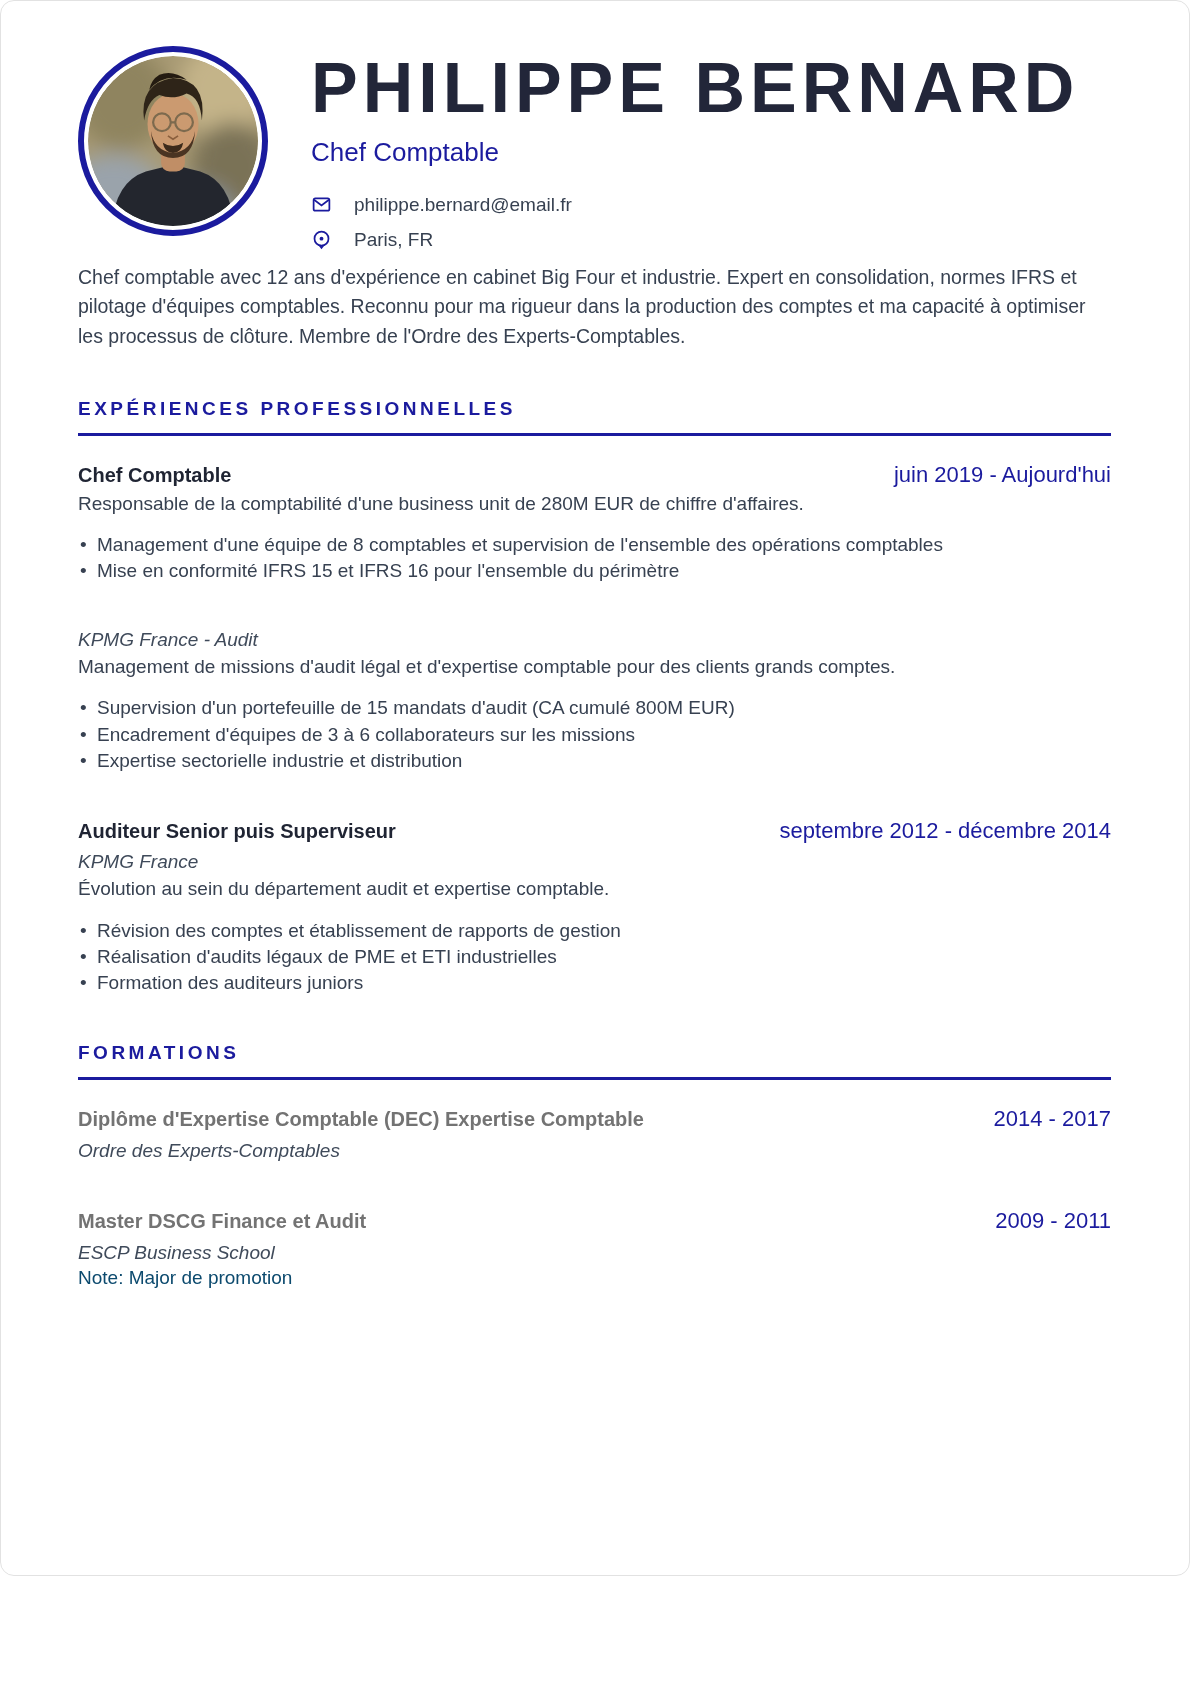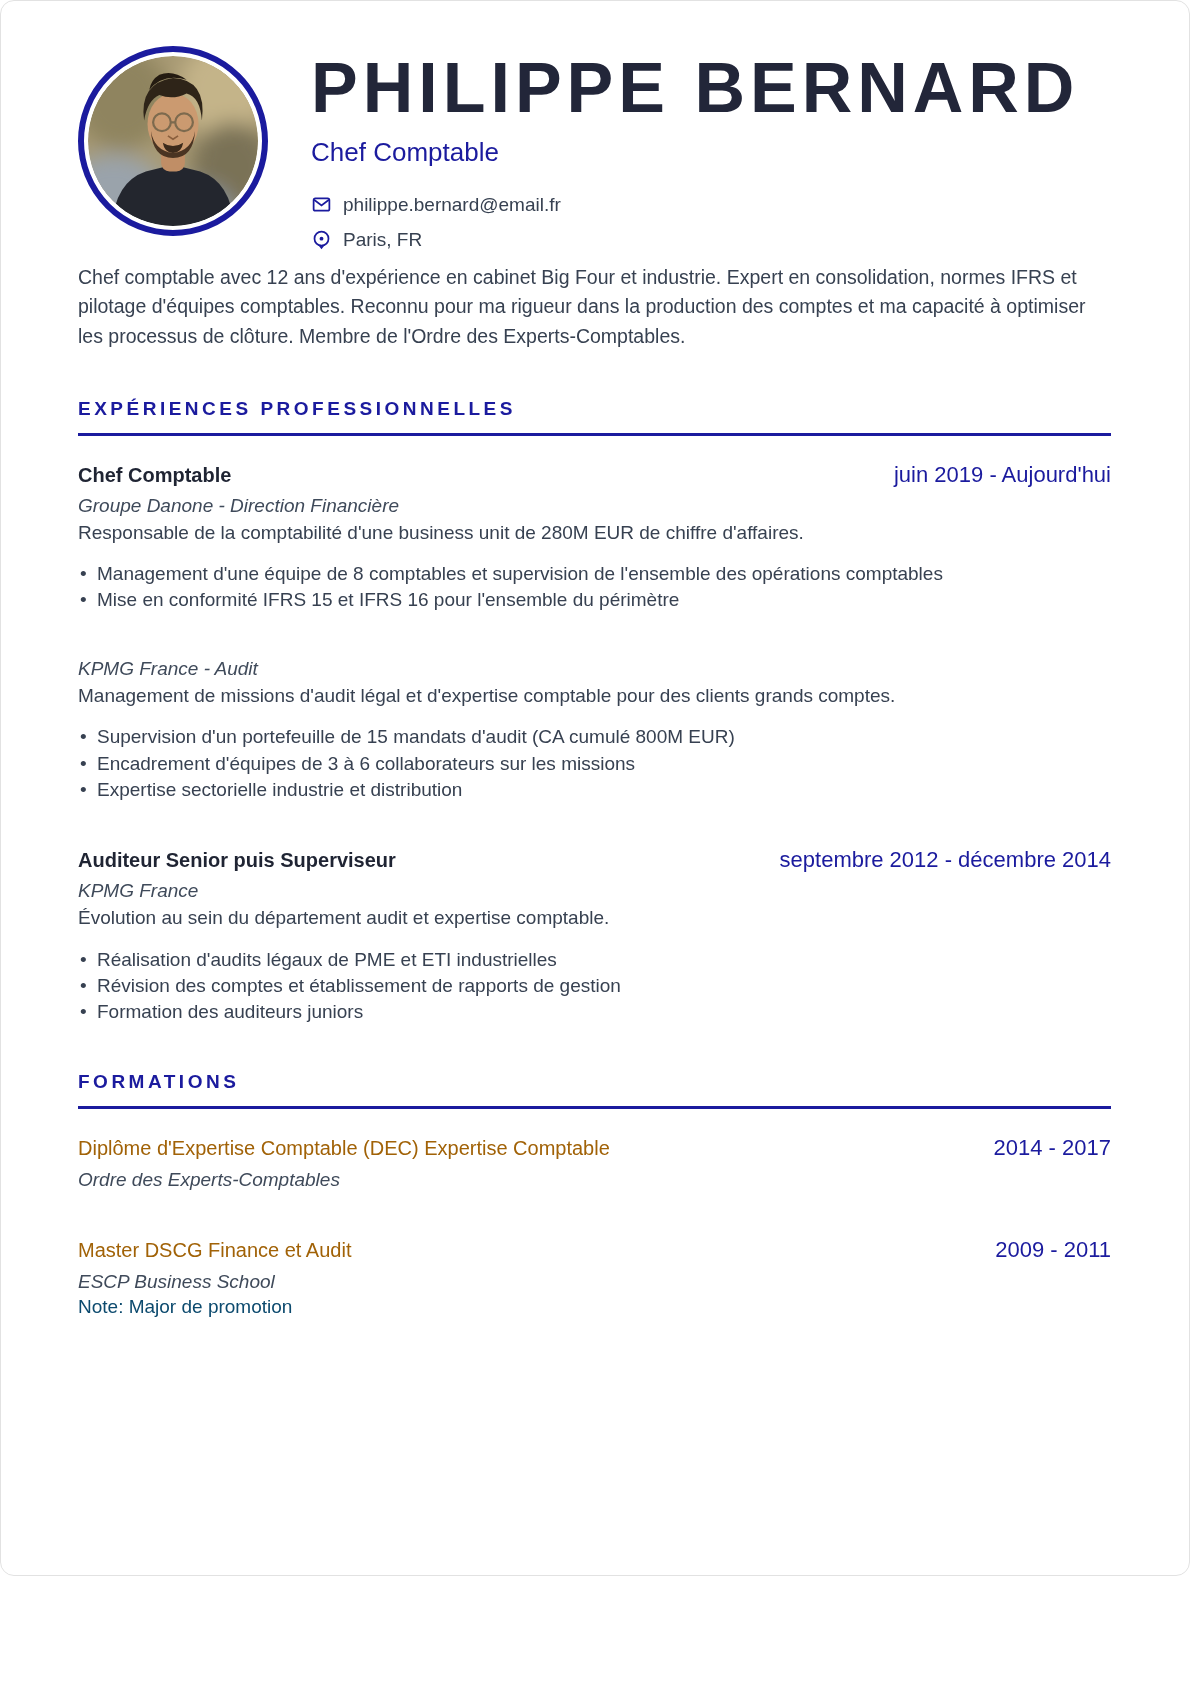--- a/index.html
+++ b/index.html
@@ -42,21 +42,21 @@
     color: #222639;
     white-space: nowrap;
   }
   .job-title-sub {
     margin-top: 12px;
     font-size: 26px;
     font-weight: 500;
     color: #1b1b9e;
   }
   .contacts { margin-top: 26px; display: flex; flex-direction: column; gap: 13px; }
-  .contact-row { display: flex; align-items: center; gap: 11px; font-size: 19px; color: #374151; }
+  .contact-row { display: flex; align-items: center; gap: 22px; font-size: 19px; color: #374151; }
   .contact-row .cicon { width: 21px; height: 21px; flex: 0 0 auto; display: inline-flex; }
   .contact-row .cicon svg { width: 100%; height: 100%; stroke: #1b1b9e; fill: none; stroke-width: 2; }
 
   
   .summary {
     margin-top: 12px;
     font-size: 19.5px;
     line-height: 1.52;
     color: #374151;
     max-width: 1035px;
@@ -93,21 +93,21 @@
   }
   ul.bullets li::before {
     content: "•";
     position: absolute;
     left: 2px;
     color: #374151;
   }
 
   .edu { margin-bottom: 46px; }
   .edu-head { display: flex; justify-content: space-between; align-items: baseline; gap: 20px; }
-  .edu-head h3 { font-size: 20px; font-weight: 400; color: #a16207; }
+  .edu-head h3 { font-size: 20px; font-weight: 700; color: #737373; }
   .school { margin-top: 8px; font-size: 19px; font-style: italic; color: #3f4a5a; }
   .edu-note { margin-top: 3px; font-size: 19px; font-weight: 500; color: #0c4a6e; }
 </style>
 </head>
 <body>
 
 <div class="page">
 
   <header class="header">
     <div class="photo-ring">
@@ -182,21 +182,20 @@
   <p class="summary">Chef comptable avec 12 ans d'expérience en cabinet Big Four et industrie. Expert en consolidation, normes IFRS et pilotage d'équipes comptables. Reconnu pour ma rigueur dans la production des comptes et ma capacité à optimiser les processus de clôture. Membre de l'Ordre des Experts-Comptables.</p>
 
   <h2 class="section-heading">EXPÉRIENCES PROFESSIONNELLES</h2>
   <div class="section-body">
 
     <article class="job">
       <div class="job-head">
         <h3>Chef Comptable</h3>
         <span class="dates">juin 2019 - Aujourd'hui</span>
       </div>
-      <div class="company">Groupe Danone - Direction Financière</div>
       <p class="desc">Responsable de la comptabilité d'une business unit de 280M EUR de chiffre d'affaires.</p>
       <ul class="bullets">
         <li>Management d'une équipe de 8 comptables et supervision de l'ensemble des opérations comptables</li>
         <li>Mise en conformité IFRS 15 et IFRS 16 pour l'ensemble du périmètre</li>
       </ul>
     </article>
 
     <article class="job">
       <div class="company">KPMG France - Audit</div>
       <p class="desc">Management de missions d'audit légal et d'expertise comptable pour des clients grands comptes.</p>
@@ -208,22 +207,22 @@
     </article>
 
     <article class="job">
       <div class="job-head">
         <h3>Auditeur Senior puis Superviseur</h3>
         <span class="dates">septembre 2012 - décembre 2014</span>
       </div>
       <div class="company">KPMG France</div>
       <p class="desc">Évolution au sein du département audit et expertise comptable.</p>
       <ul class="bullets">
+        <li>Révision des comptes et établissement de rapports de gestion</li>
         <li>Réalisation d'audits légaux de PME et ETI industrielles</li>
-        <li>Révision des comptes et établissement de rapports de gestion</li>
         <li>Formation des auditeurs juniors</li>
       </ul>
     </article>
 
   </div>
 
   <h2 class="section-heading">FORMATIONS</h2>
   <div class="section-body">
 
     <article class="edu">

